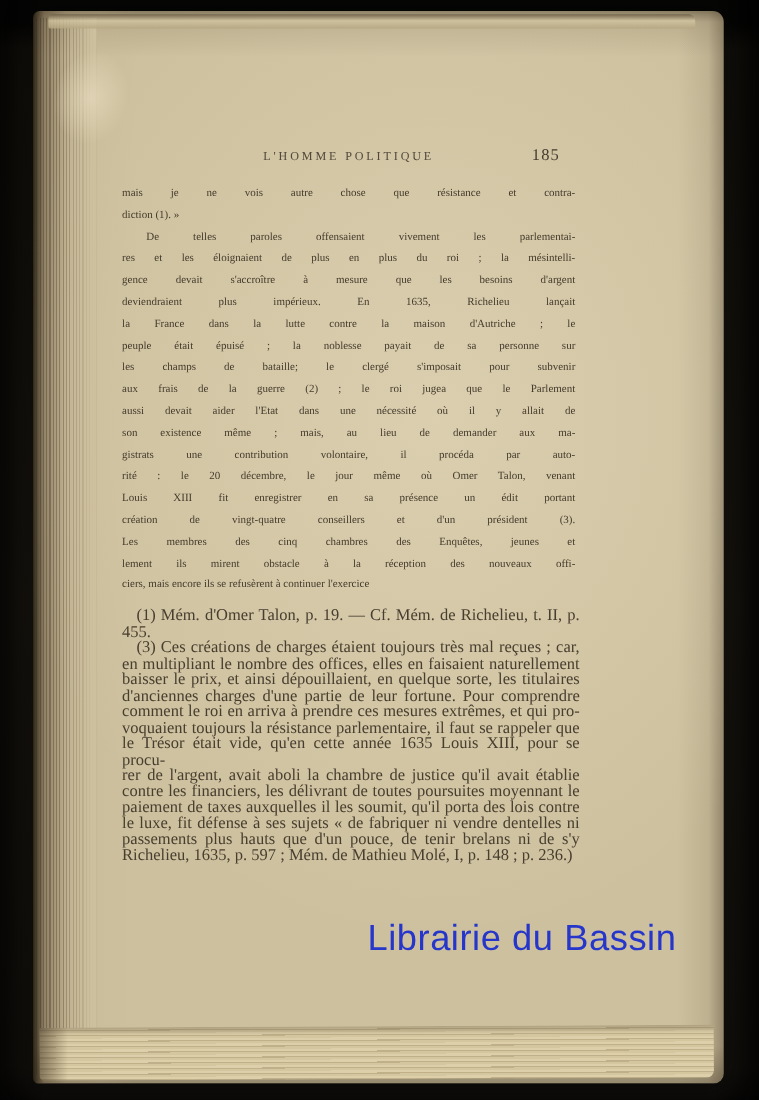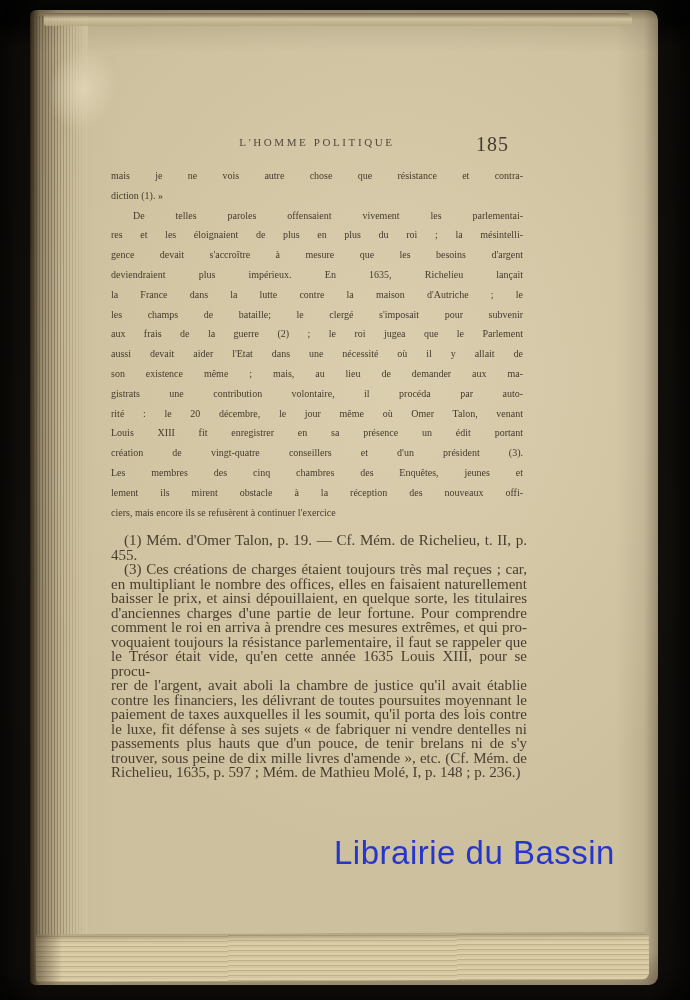--- a/index.html
+++ b/index.html
@@ -57,21 +57,21 @@
     position:absolute;left:81px;top:126px;width:412px;
     color:#453b2c;
   }
   .header{position:relative;height:16px;}
   .running-title{
     display:block;text-align:center;
     font-size:11px;letter-spacing:2.6px;color:#52493a;
   }
   .page-number{
     position:absolute;right:14px;top:-3px;
-    font-size:20px;letter-spacing:1px;color:#453c2d;margin-left:20px;
+    font-size:15px;letter-spacing:1px;color:#453c2d;margin-left:20px;
   }
   .body{margin-top:14px;font-size:10px;line-height:19.8px;}
   .paragraph{margin:0;}
   .bline{
     text-align:justify;text-align-last:justify;
     white-space:normal;
   }
   .bline.lastline{text-align-last:left;}
   .body .bline.indent{text-indent:22px;}
   .footnotes{
@@ -105,20 +105,21 @@
           <div class="paragraph">
             <div class="bline">mais je ne vois autre chose que résistance et contra-</div>
             <div class="bline lastline">diction (1). »</div>
           </div>
           <div class="paragraph">
             <div class="bline indent">De telles paroles offensaient vivement les parlementai-</div>
             <div class="bline">res et les éloignaient de plus en plus du roi ; la mésintelli-</div>
             <div class="bline">gence devait s'accroître à mesure que les besoins d'argent</div>
             <div class="bline">deviendraient plus impérieux. En 1635, Richelieu lançait</div>
             <div class="bline">la France dans la lutte contre la maison d'Autriche ; le</div>
+            <div class="bline">peuple était épuisé ; la noblesse payait de sa personne sur</div>
             <div class="bline">les champs de bataille; le clergé s'imposait pour subvenir</div>
             <div class="bline">aux frais de la guerre (2) ; le roi jugea que le Parlement</div>
             <div class="bline">aussi devait aider l'Etat dans une nécessité où il y allait de</div>
             <div class="bline">son existence même ; mais, au lieu de demander aux ma-</div>
             <div class="bline">gistrats une contribution volontaire, il procéda par auto-</div>
             <div class="bline">rité : le 20 décembre, le jour même où Omer Talon, venant</div>
             <div class="bline">Louis XIII fit enregistrer en sa présence un édit portant</div>
             <div class="bline">création de vingt-quatre conseillers et d'un président (3).</div>
             <div class="bline">Les membres des cinq chambres des Enquêtes, jeunes et</div>
             <div class="bline">lement ils mirent obstacle à la réception des nouveaux offi-</div>
@@ -135,21 +136,20 @@
             <div class="bline">baisser le prix, et ainsi dépouillaient, en quelque sorte, les titulaires</div>
             <div class="bline">d'anciennes charges d'une partie de leur fortune. Pour comprendre</div>
             <div class="bline">comment le roi en arriva à prendre ces mesures extrêmes, et qui pro-</div>
             <div class="bline">voquaient toujours la résistance parlementaire, il faut se rappeler que</div>
             <div class="bline">le Trésor était vide, qu'en cette année 1635 Louis XIII, pour se procu-</div>
             <div class="bline">rer de l'argent, avait aboli la chambre de justice qu'il avait établie</div>
             <div class="bline">contre les financiers, les délivrant de toutes poursuites moyennant le</div>
             <div class="bline">paiement de taxes auxquelles il les soumit, qu'il porta des lois contre</div>
             <div class="bline">le luxe, fit défense à ses sujets « de fabriquer ni vendre dentelles ni</div>
             <div class="bline">passements plus hauts que d'un pouce, de tenir brelans ni de s'y</div>
-            <div class="bline">trouver, sous peine de dix mille livres d'amende », etc. (Cf. Mém. de</div>
             <div class="bline lastline">Richelieu, 1635, p. 597 ; Mém. de Mathieu Molé, I, p. 148 ; p. 236.)</div>
           </div>
         </div>
     </div>
 
     <div class="watermark" style="color: rgb(38, 54, 203);">Librairie du Bassin</div>
   </div>
 </div>
 
 </body></html>

